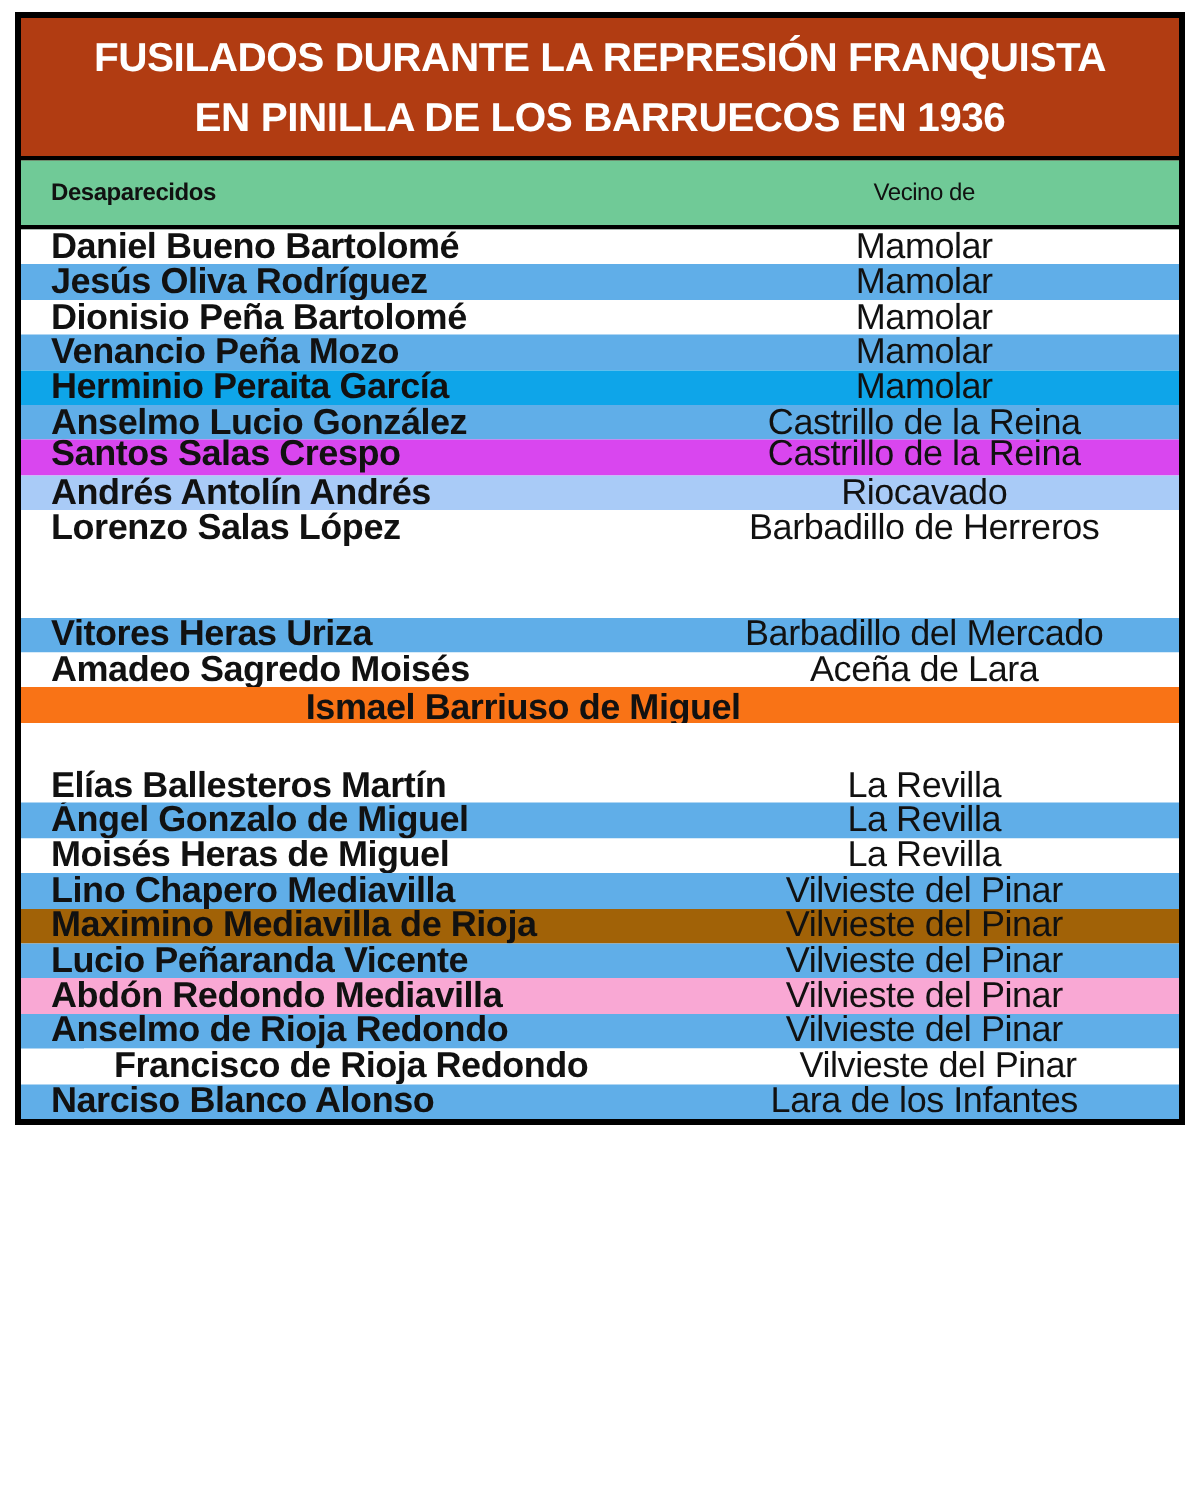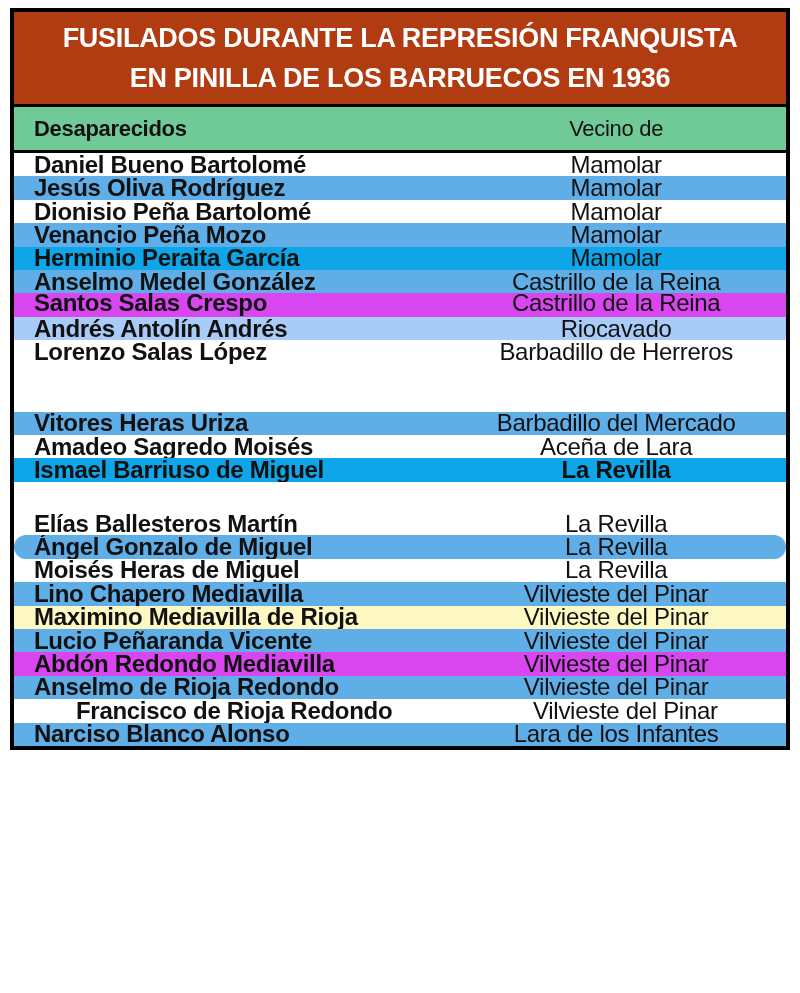--- a/index.html
+++ b/index.html
@@ -31,21 +31,21 @@
     letter-spacing: -0.3px;
     line-height: 1.0;
     border-bottom: 3px solid #000000;
     gap: 13px;
   }
   .head {
     flex: 0 0 46px;
     display: flex; align-items: center;
     border-bottom: 3px solid #000000;
     font-weight: 700;
-    font-size: 22px;
+    font-size: 16px;
   }
   .rows { flex: 1 1 auto; display: flex; flex-direction: column; }
   .row {
     flex: 1 1 0;
     display: flex; align-items: center;
     font-size: 24px;
     overflow: hidden;
   }
   .col-name {
     width: 56%;
@@ -100,21 +100,21 @@
         </div>
         <div class="row" style="background: rgb(96, 174, 232);">
           <div class="col-name bold"><span>Venancio Peña Mozo</span></div>
           <div class="col-place"><span class="sq" style="text-decoration-color: rgb(200, 60, 50);">Mamolar</span></div>
         </div>
         <div class="row" style="background: #0ea5e9;">
           <div class="col-name bold"><span>Herminio </span><span class="sq" style="text-decoration-color: rgb(200, 60, 50);">Peraita</span><span> García</span></div>
           <div class="col-place"><span class="sq" style="text-decoration-color: rgb(200, 60, 50);">Mamolar</span></div>
         </div>
         <div class="row" style="background: rgb(96, 174, 232);">
-          <div class="col-name bold"><span>Anselmo Medel González</span></div>
+          <div class="col-name bold"><span>Anselmo Lucio González</span></div>
           <div class="col-place"><span>Castrillo de la Reina</span></div>
         </div>
         <div class="row" style="background: #d946ef; align-items: flex-end;">
           <div class="col-name bold"><span>Santos Salas Crespo</span></div>
           <div class="col-place"><span>Castrillo de la Reina</span></div>
         </div>
         <div class="row" style="background: rgb(169, 203, 247);">
           <div class="col-name bold"><span>Andrés Antolín </span><span class="sq" style="text-decoration-color: rgb(200, 60, 50);">Andrés</span></div>
           <div class="col-place"><span class="sq" style="text-decoration-color: rgb(200, 60, 50);">Riocavado</span></div>
         </div>
@@ -123,49 +123,49 @@
           <div class="col-place"><span>Barbadillo de Herreros</span></div>
         </div>
         <div class="row" style="background: rgb(96, 174, 232); margin-top: 48px;">
           <div class="col-name bold"><span class="sq" style="text-decoration-color: rgb(200, 60, 50);">Vitores</span><span> Heras </span><span class="sq" style="text-decoration-color: rgb(200, 60, 50);">Uriza</span></div>
           <div class="col-place"><span>Barbadillo del Mercado</span></div>
         </div>
         <div class="row" style="background: rgb(255, 255, 255);">
           <div class="col-name bold"><span>Amadeo </span><span class="sq" style="text-decoration-color: rgb(200, 60, 50);">Sagredo</span><span> Moisés</span></div>
           <div class="col-place"><span>Aceña de Lara</span></div>
         </div>
-        <div class="row" style="background: #0ea5e9;">
+        <div class="row" style="background: #f97316; flex-direction: column;">
           <div class="col-name bold"><span>Ismael </span><span class="sq" style="text-decoration-color: rgb(200, 60, 50);">Barriuso</span><span> de Miguel</span></div>
           <div class="col-place bold"><span>La Revilla</span></div>
         </div>
         <div class="row" style="background: rgb(255, 255, 255); margin-top: 30px;">
           <div class="col-name bold"><span>Elías Ballesteros Martín</span></div>
           <div class="col-place"><span>La Revilla</span></div>
         </div>
-        <div class="row" style="background: rgb(96, 174, 232); border-radius: 12px;">
+        <div class="row" style="background: rgb(96, 174, 232);">
           <div class="col-name bold"><span>Ángel Gonzalo de Miguel</span></div>
           <div class="col-place"><span>La Revilla</span></div>
         </div>
         <div class="row" style="background: rgb(255, 255, 255);">
           <div class="col-name bold"><span>Moisés Heras de Miguel</span></div>
           <div class="col-place"><span>La Revilla</span></div>
         </div>
         <div class="row" style="background: rgb(96, 174, 232);">
           <div class="col-name bold"><span>Lino Chapero Mediavilla</span></div>
           <div class="col-place"><span class="sq" style="text-decoration-color: rgb(200, 60, 50);">Vilvieste</span><span> del Pinar</span></div>
         </div>
-        <div class="row" style="background: #fef9c3; justify-content: center;">
+        <div class="row" style="background: #a16207; justify-content: center;">
           <div class="col-name bold"><span>Maximino Mediavilla de Rioja</span></div>
           <div class="col-place"><span class="sq" style="text-decoration-color: rgb(200, 60, 50);">Vilvieste</span><span> del Pinar</span></div>
         </div>
         <div class="row" style="background: rgb(96, 174, 232);">
           <div class="col-name bold"><span>Lucio Peñaranda Vicente</span></div>
           <div class="col-place"><span class="sq" style="text-decoration-color: rgb(200, 60, 50);">Vilvieste</span><span> del Pinar</span></div>
         </div>
-        <div class="row" style="background: #d946ef;">
+        <div class="row" style="background: #f9a8d4;">
           <div class="col-name bold"><span>Abdón Redondo Mediavilla</span></div>
           <div class="col-place"><span class="sq" style="text-decoration-color: rgb(200, 60, 50);">Vilvieste</span><span> del Pinar</span></div>
         </div>
         <div class="row" style="background: rgb(96, 174, 232);">
           <div class="col-name bold"><span>Anselmo de Rioja Redondo</span></div>
           <div class="col-place"><span class="sq" style="text-decoration-color: rgb(200, 60, 50);">Vilvieste</span><span> del Pinar</span></div>
         </div>
         <div class="row" style="background: rgb(255, 255, 255); margin-left: 42px;">
           <div class="col-name bold"><span>Francisco de Rioja Redondo</span></div>
           <div class="col-place"><span class="sq" style="text-decoration-color: rgb(200, 60, 50);">Vilvieste</span><span> del Pinar</span></div>

